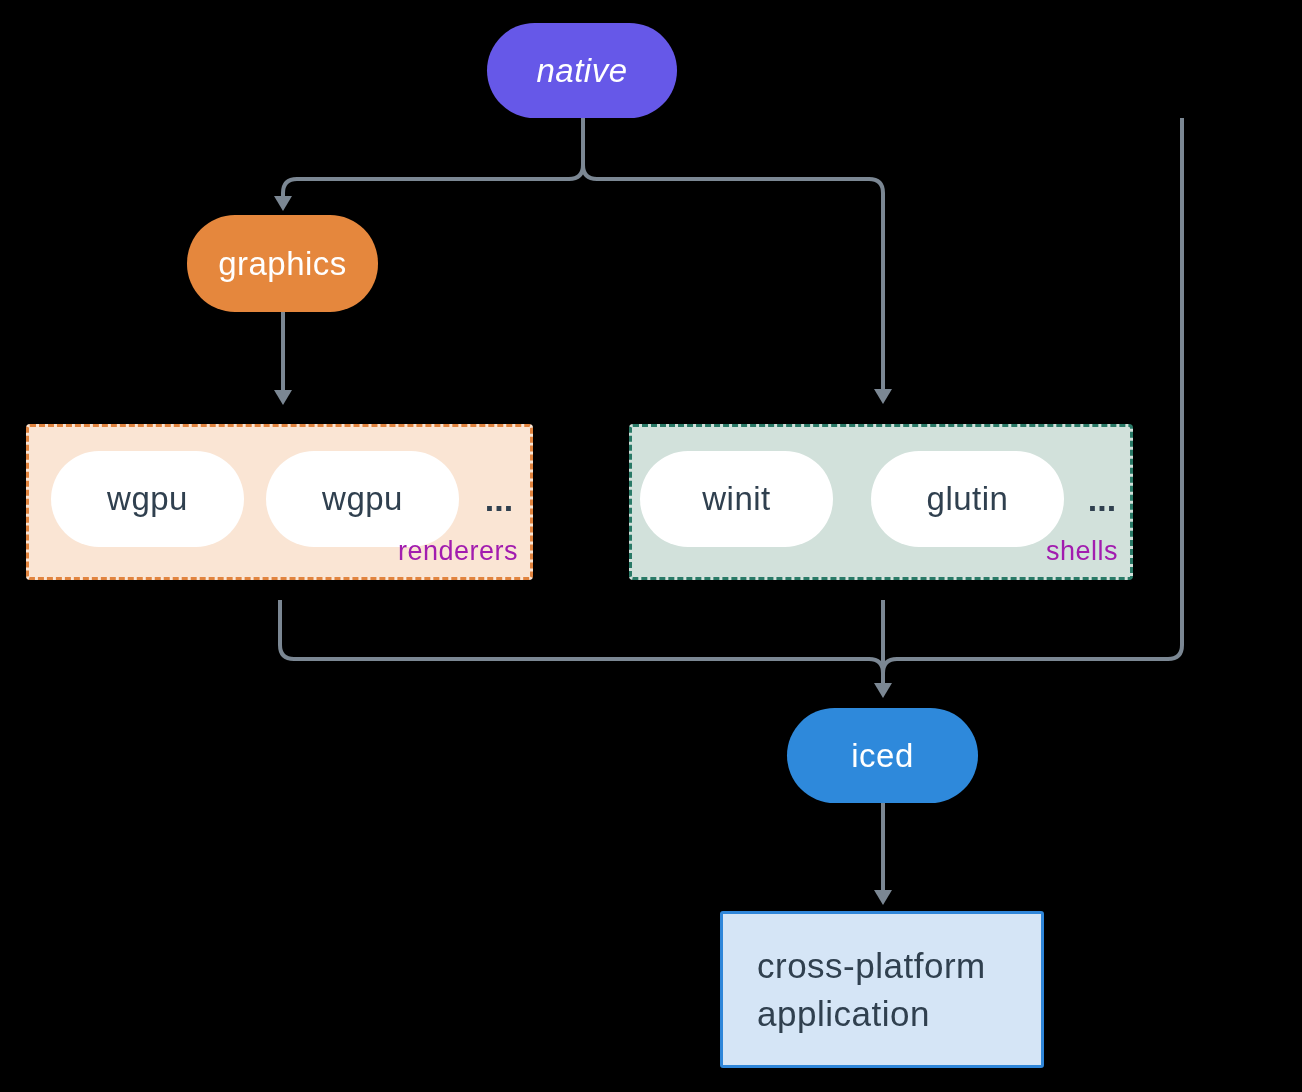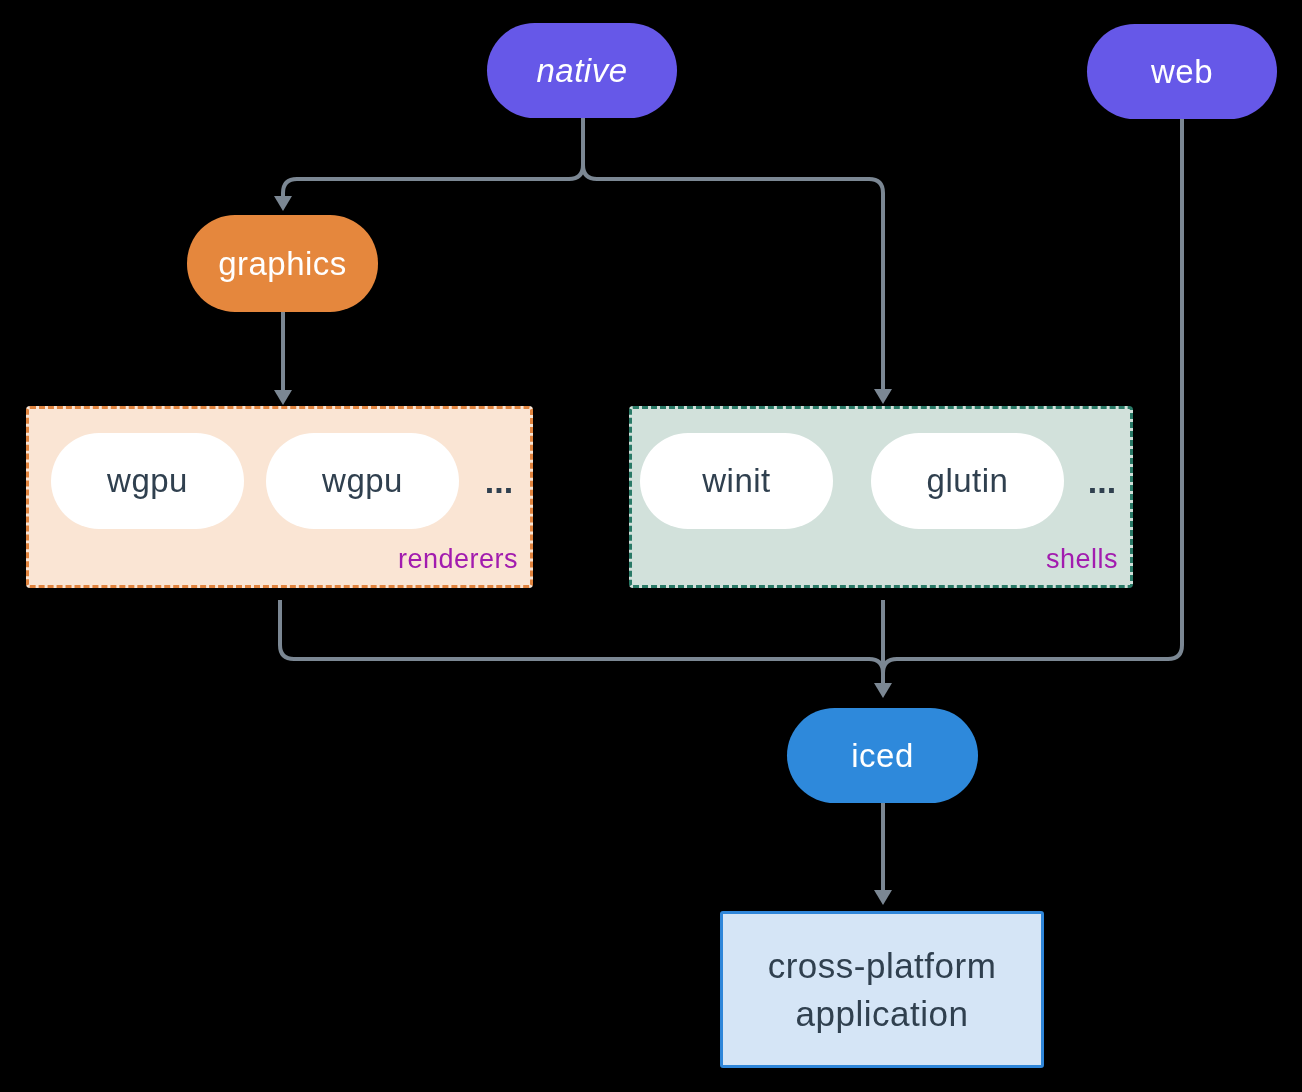--- a/index.html
+++ b/index.html
@@ -26,23 +26,24 @@
     color: #ffffff;
   }
   .pill.purple { background: #6658e8; }
   .pill.orange { background: #e5873d; }
   .pill.blue   { background: #2e89db; justify-content: center; }
   .pill.white  { background: #ffffff; color: #30404f; }
 
   .group-box {
     position: absolute;
     width: 507px;
-    height: 182px;
+    height: 156px;
     border-radius: 4px;
     box-sizing: border-box;
+    margin-top: 18px;
   }
   .group-box.renderers { background: #fae5d4; border: 3px dashed #e1843f; }
   .group-box.shells    { background: #d2e1db; border: 3px dashed #2a7a67; }
   .group-box .inner-pill {
     position: absolute;
     top: 24px;
     width: 193px;
     height: 96px;
     border-radius: 48px;
   }
@@ -77,21 +78,20 @@
     box-sizing: border-box;
     background: #d5e5f6;
     border: 3px solid #2f86d9;
     border-radius: 3px;
     display: flex;
     align-items: center;
     justify-content: center;
   }
   .app-box .app-label {
     width: 250px;
-    text-align: center;
     font-size: 35px;
     line-height: 48px;
     letter-spacing: 0.5px;
     color: #30404f;
   }
 </style>
 </head>
 <body>
 
 <div id="canvas">
@@ -115,23 +115,20 @@
     <polygon points="874,683 892,683 883,698"></polygon>
 
     <path d="M883,803 L883,891"></path>
     <polygon points="874,890 892,890 883,905"></polygon>
   </svg>
 
   <div class="pill purple" style="left:487px; top:23px; width:190px; height:95px;font-style:italic;">
     <span>native</span>
   </div>
 
-  <div class="pill purple" style="left:1087px; top:24px; width:190px; height:95px;">
-    <span>web</span>
-  </div>
 
   <div class="pill orange" style="left:187px; top:215px; width:191px; height:97px;">
     <span>graphics</span>
   </div>
 
   <div class="group-box renderers" style="left:26px; top:406px;">
     <div class="pill white inner-pill" style="left:22px;">
       <span>wgpu</span>
     </div>
     <div class="pill white inner-pill" style="left:237px;">

